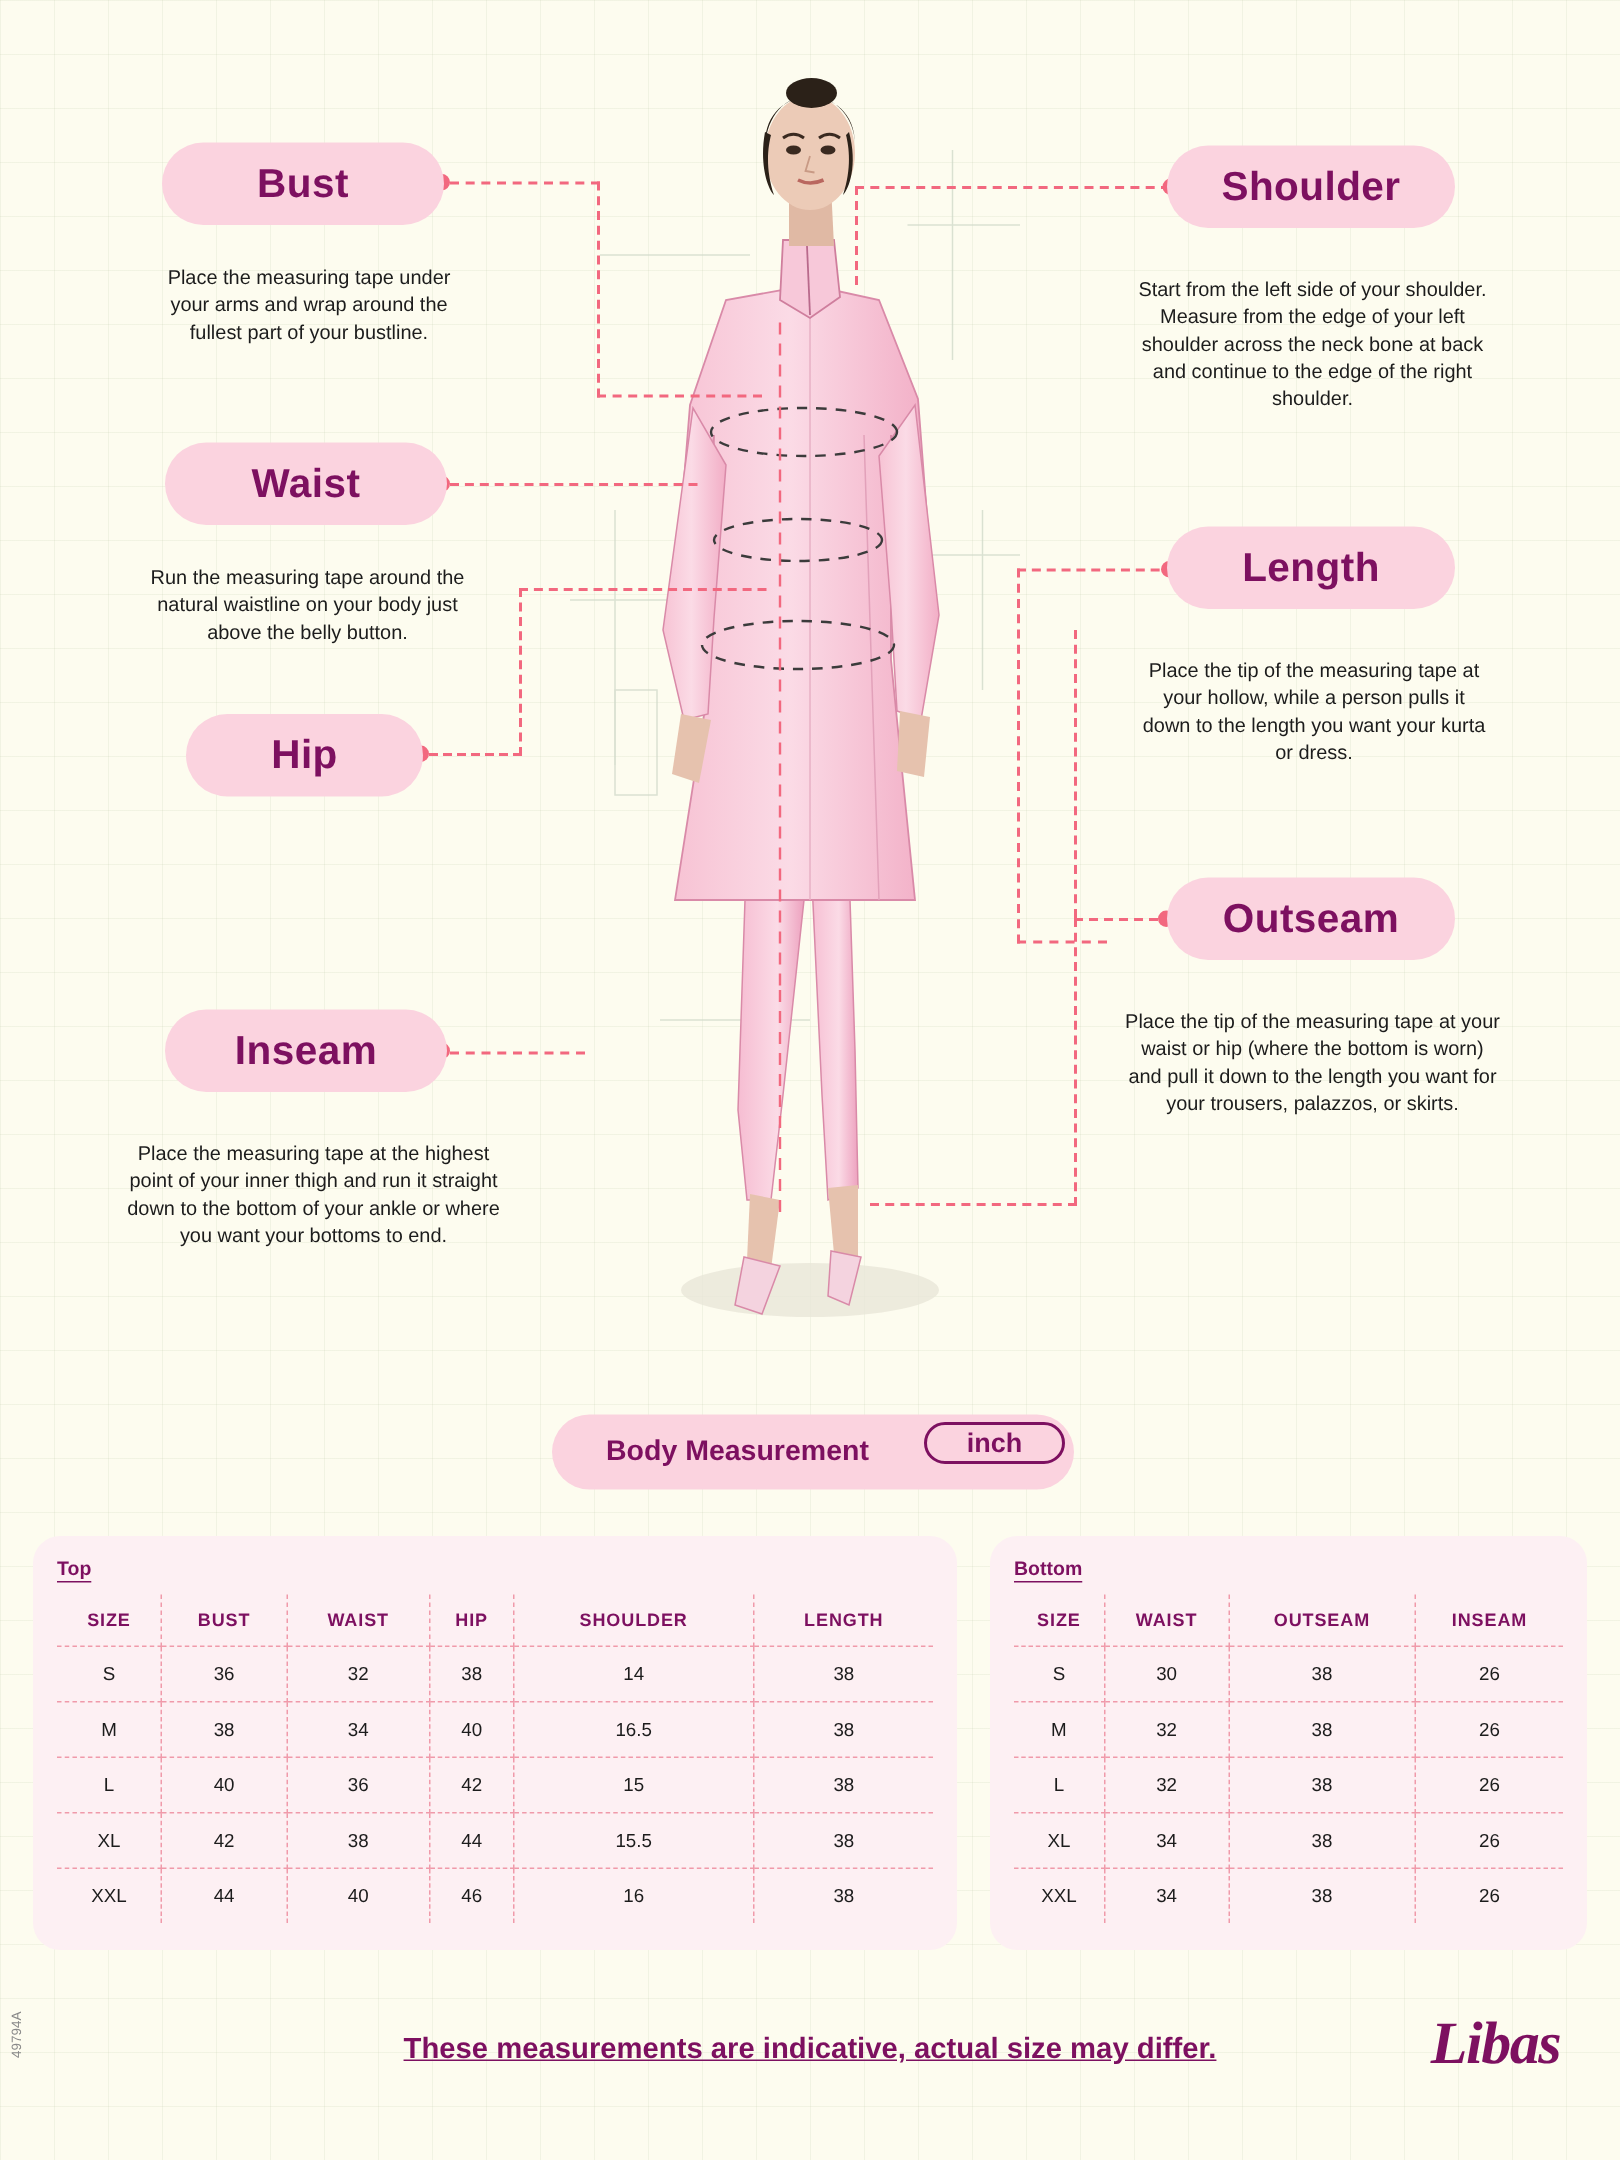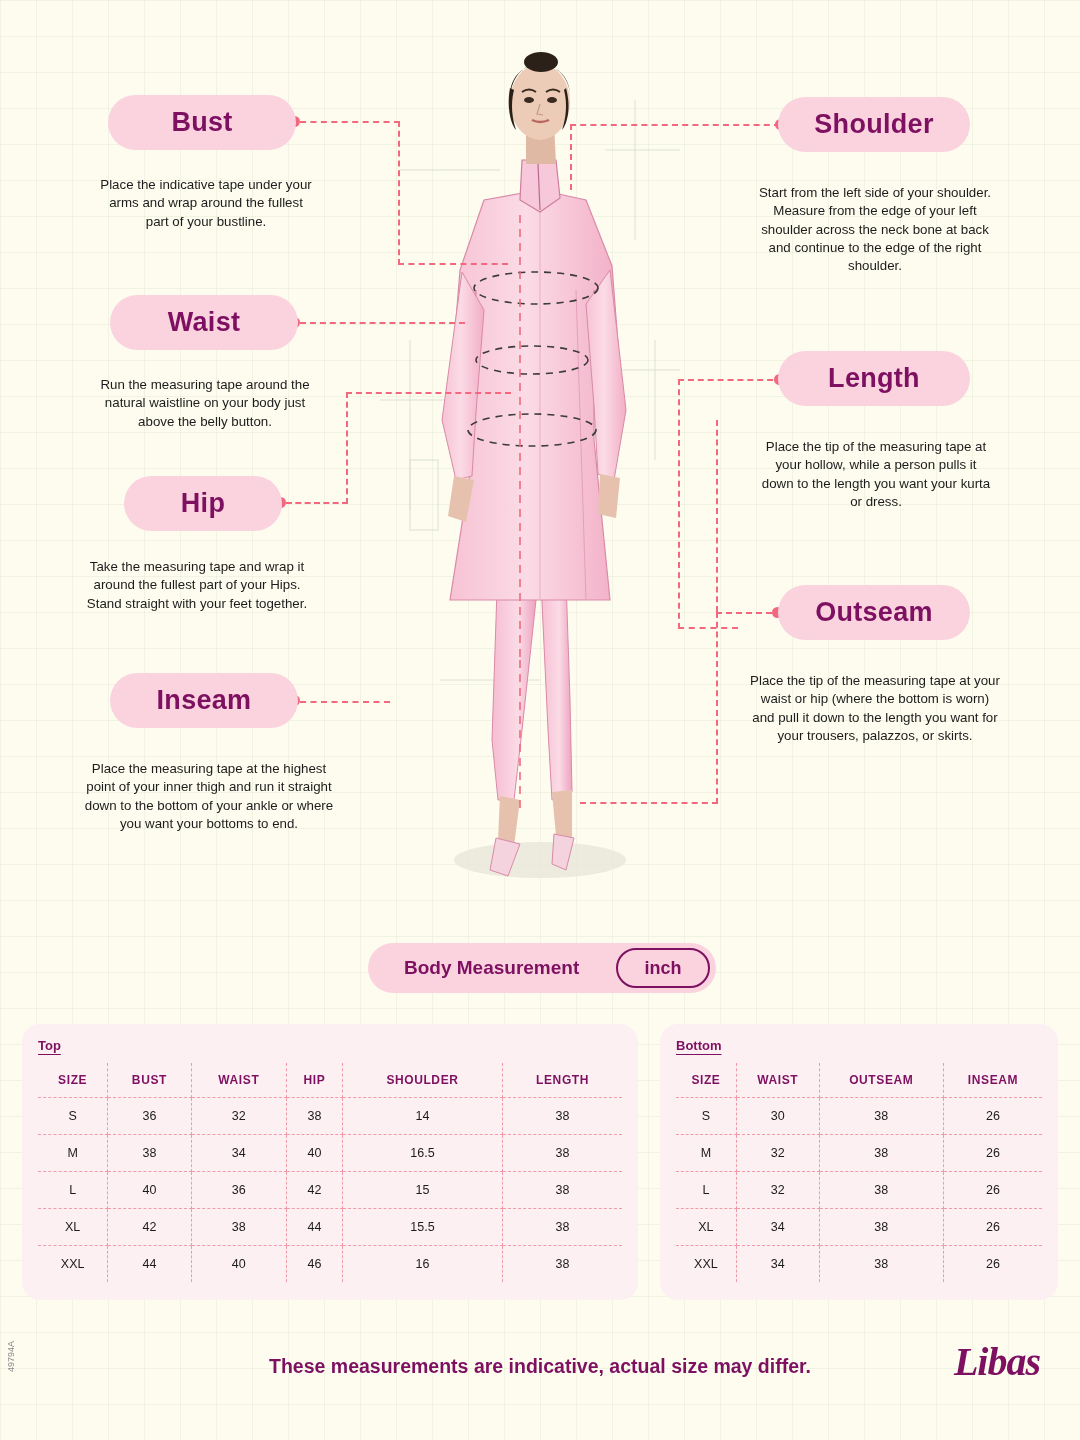--- a/index.html
+++ b/index.html
@@ -71,21 +71,21 @@
     background: #fbd3df;
     border-radius: 28px;
     display: flex; align-items: center;
     padding-left: 36px;
   }
   #bm-bar .bm-label {
     color: #7d1060; font-weight: bold; font-size: 19px;
   }
   #bm-unit {
     position: absolute; right: 6px; top: 5px;
-    width: 94px; height: 40px;
+    width: 94px; height: 28px;
     border: 2px solid #7d1060;
     border-radius: 24px;
     display: flex; align-items: center; justify-content: center;
     color: #7d1060; font-weight: bold; font-size: 18px;
     background: #fbd3df;
   }
 
   
   .table-card {
     position: absolute;
@@ -126,20 +126,21 @@
   table tr:last-child td  { border-bottom: none; }
 
   
   #footnote {
     position: absolute;
     left: 0; right: 0; top: 1355px;
     text-align: center;
     color: #7d1060;
     font-size: 19.5px;
     font-weight: bold;
+    text-decoration: underline;
   }
   #brand {
     position: absolute;
     right: 40px; top: 1338px;
     color: #7d1060;
     font-family: "Liberation Serif", serif;
     font-size: 40px;
     font-weight: bold;
     font-style: italic;
     letter-spacing: -1px;
@@ -263,31 +264,30 @@
 
   <div class="conn" style="left:716px; top:612px; width:66px; border-top-width:2px;"></div>
   <div class="conn" style="left:716px; top:420px; height:192px; border-left-width:2px;"></div>
   <div class="conn" style="left:716px; top:612px; height:192px; border-left-width:2px;"></div>
   <div class="conn" style="left:580px; top:802px; width:138px; border-top-width:2px;"></div>
   <div class="dot" style="left:772px; top:607px;"></div>
 
   <div class="pill lg" style="left:108px; top:95px; width:188px; height:55px;">
     <span>Bust</span>
   </div>
-  <div class="desc" style="left:100px; top:176px; width:212px;">Place the indicative tape under your arms and wrap around the fullest part of your bustline.</div>
+  <div class="desc" style="left:100px; top:176px; width:212px;">Place the measuring tape under your arms and wrap around the fullest part of your bustline.</div>
 
   <div class="pill lg" style="left:110px; top:295px; width:188px; height:55px;">
     <span>Waist</span>
   </div>
   <div class="desc" style="left:88px; top:376px; width:234px;">Run the measuring tape around the natural waistline on your body just above the belly button.</div>
 
   <div class="pill lg" style="left:124px; top:476px; width:158px; height:55px;">
     <span>Hip</span>
   </div>
-  <div class="desc" style="left:78px; top:558px; width:238px;">Take the measuring tape and wrap it around the fullest part of your Hips. Stand straight with your feet together.</div>
 
   <div class="pill lg" style="left:110px; top:673px; width:188px; height:55px;">
     <span>Inseam</span>
   </div>
   <div class="desc" style="left:84px; top:760px; width:250px;">Place the measuring tape at the highest point of your inner thigh and run it straight down to the bottom of your ankle or where you want your bottoms to end.</div>
 
   <div class="pill lg" style="left:778px; top:97px; width:192px; height:55px;">
     <span>Shoulder</span>
   </div>
   <div class="desc" style="left:758px; top:184px; width:234px;">Start from the left side of your shoulder. Measure from the edge of your left shoulder across the neck bone at back and continue to the edge of the right shoulder.</div>

